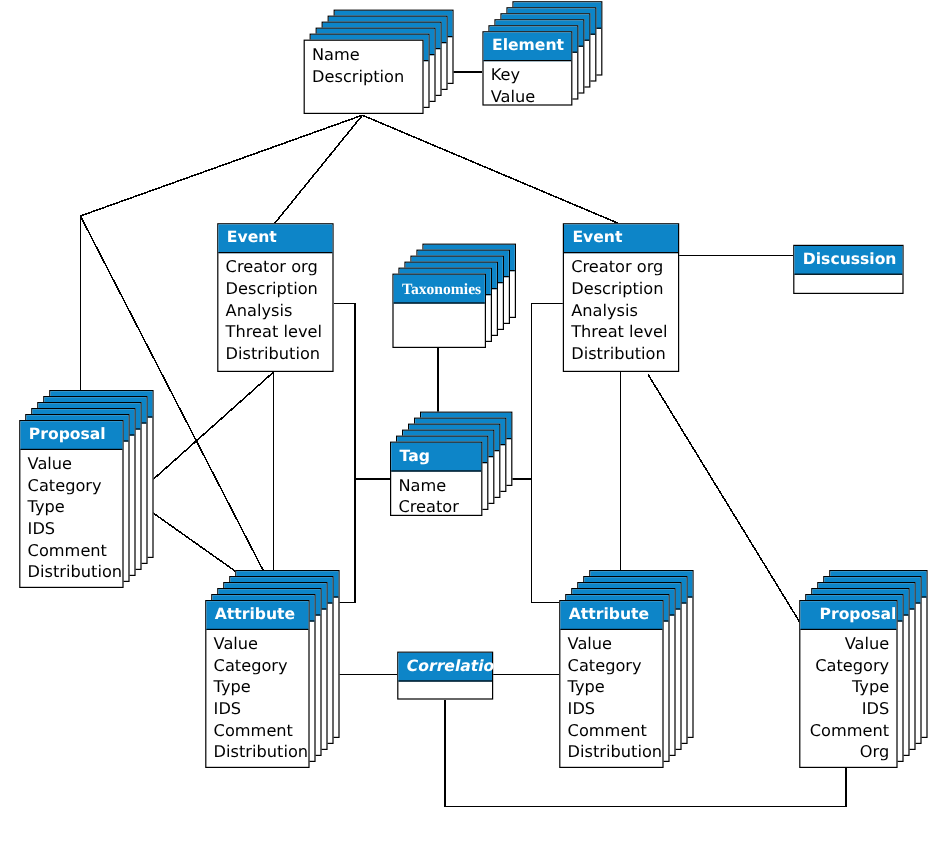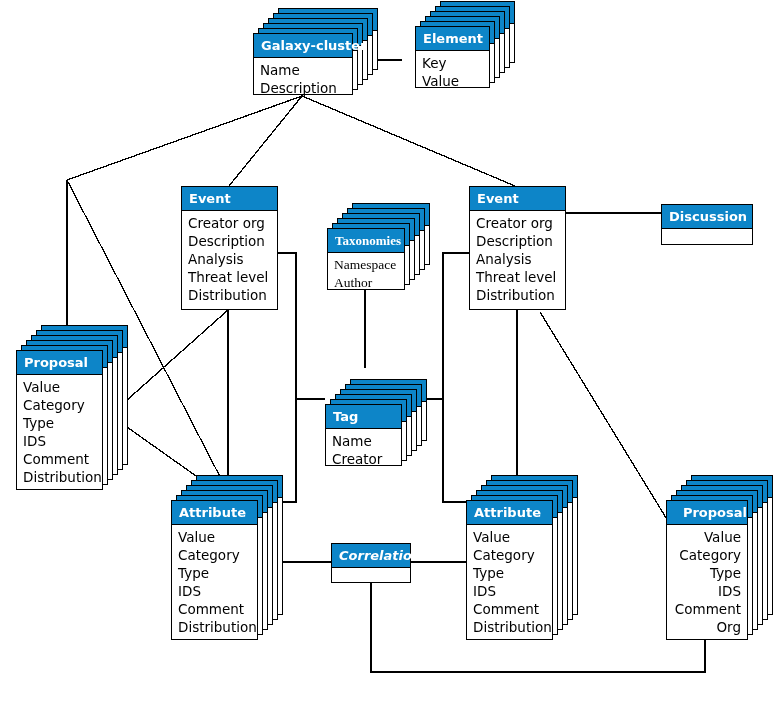--- a/index.html
+++ b/index.html
@@ -71,28 +71,27 @@
         <div class="stack" style="left: 15px; top: -15px; width: 100px; height: 62px; z-index: 2;">
           <div class="shdr"></div>
         </div>
         <div class="stack" style="left: 10px; top: -10px; width: 100px; height: 62px; z-index: 3;">
           <div class="shdr"></div>
         </div>
         <div class="stack" style="left: 5px; top: -5px; width: 100px; height: 62px; z-index: 4;">
           <div class="shdr"></div>
         </div>
         <div class="card" style="top: 0px; width: 100px; height: 62px;">
-          <div class="hdr">Galaxy-cluster</div>
           <div class="body">
             <div class="attr">Name</div>
             <div class="attr">Description</div>
           </div>
         </div>
       </div>
-      <div class="entity" style="left: 415px; top: 26px; width: 75px; height: 68px;">
+      <div class="entity" style="left: 402px; top: 26px; width: 75px; height: 68px;">
         <div class="stack" style="left: 25px; top: -25px; width: 75px; height: 62px; z-index: 0;">
           <div class="shdr"></div>
         </div>
         <div class="stack" style="left: 20px; top: -20px; width: 75px; height: 62px; z-index: 1;">
           <div class="shdr"></div>
         </div>
         <div class="stack" style="left: 15px; top: -15px; width: 75px; height: 62px; z-index: 2;">
           <div class="shdr"></div>
         </div>
         <div class="stack" style="left: 10px; top: -10px; width: 75px; height: 62px; z-index: 3;">
@@ -150,24 +149,20 @@
           <div class="shdr"></div>
         </div>
         <div class="stack" style="left: 10px; top: -10px; width: 78px; height: 62px; z-index: 3;">
           <div class="shdr"></div>
         </div>
         <div class="stack" style="left: 5px; top: -5px; width: 78px; height: 62px; z-index: 4;">
           <div class="shdr"></div>
         </div>
         <div class="card" style="top: 0px; width: 78px; height: 62px; font-family: Liberation Serif, serif;">
           <div class="hdr">Taxonomies</div>
-          <div class="body">
-            <div class="attr">Namespace</div>
-            <div class="attr">Author</div>
-          </div>
         </div>
       </div>
       <div class="entity" style="left: 16px; top: 350px; width: 87px; height: 140px;">
         <div class="stack" style="left: 25px; top: -25px; width: 87px; height: 140px; z-index: 0;">
           <div class="shdr"></div>
         </div>
         <div class="stack" style="left: 20px; top: -20px; width: 87px; height: 140px; z-index: 1;">
           <div class="shdr"></div>
         </div>
         <div class="stack" style="left: 15px; top: -15px; width: 87px; height: 140px; z-index: 2;">
@@ -184,21 +179,21 @@
           <div class="body">
             <div class="attr">Value</div>
             <div class="attr">Category</div>
             <div class="attr">Type</div>
             <div class="attr">IDS</div>
             <div class="attr">Comment</div>
             <div class="attr">Distribution</div>
           </div>
         </div>
       </div>
-      <div class="entity" style="left: 325px; top: 368px; width: 77px; height: 68px; margin-top: 36px;">
+      <div class="entity" style="left: 325px; top: 368px; width: 77px; height: 68px;">
         <div class="stack" style="left: 25px; top: -25px; width: 77px; height: 62px; z-index: 0;">
           <div class="shdr"></div>
         </div>
         <div class="stack" style="left: 20px; top: -20px; width: 77px; height: 62px; z-index: 1;">
           <div class="shdr"></div>
         </div>
         <div class="stack" style="left: 15px; top: -15px; width: 77px; height: 62px; z-index: 2;">
           <div class="shdr"></div>
         </div>
         <div class="stack" style="left: 10px; top: -10px; width: 77px; height: 62px; z-index: 3;">

